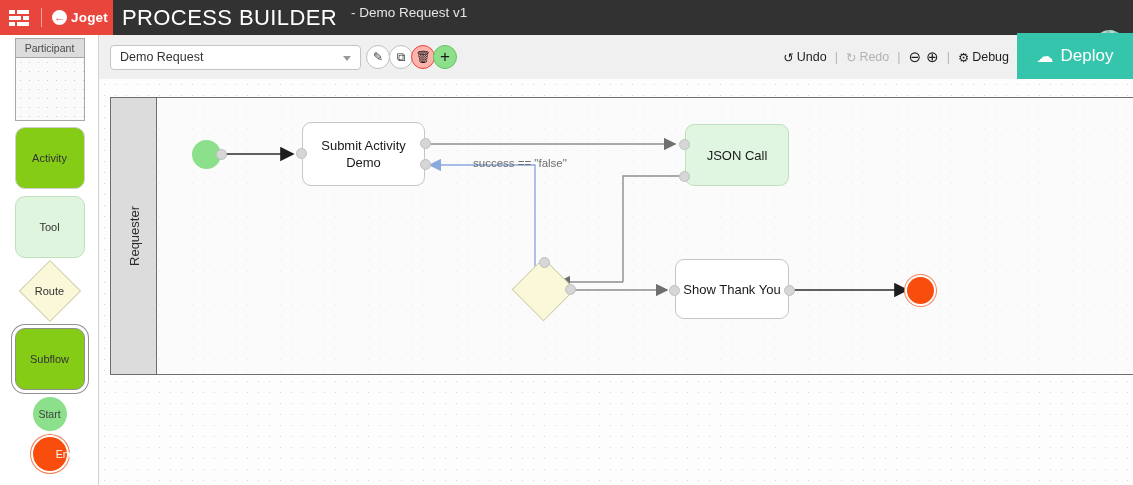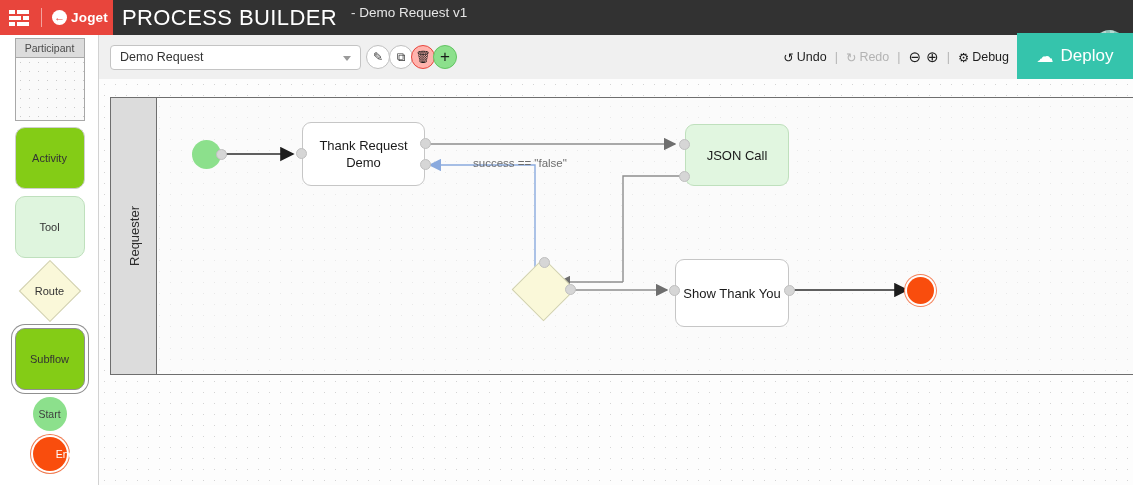--- a/index.html
+++ b/index.html
@@ -311,40 +311,40 @@
 
     <line x1="690" y1="211" x2="808" y2="211" stroke="#2b2b2b" stroke-width="1.6" marker-end="url(#ar-dark)"></line>
   </svg>
 
   <div class="node" style="left:93px; top:61px;">
     <div class="circle-node circle-start" style="width:29px;height:29px;"></div>
     <div class="port" style="left:24px; top:9px;"></div>
   </div>
 
   <div class="node" style="left:203px; top:43px;">
-    <div class="node-box" style="width:123px;height:64px;padding:0 8px;">Thank Request Demo</div>
+    <div class="node-box" style="width:123px;height:64px;padding:0 8px;">Submit Activity Demo</div>
     <div class="port" style="left:118px; top:16px;"></div>
     <div class="port" style="left:118px; top:37px;"></div>
     <div class="port" style="left:-6px; top:26px;"></div>
   </div>
 
   <div class="node" style="left:586px; top:45px;">
     <div class="node-box green" style="width:104px;height:62px;">JSON Call</div>
     <div class="port" style="left:-6px; top:15px;"></div>
     <div class="port" style="left:-6px; top:47px;"></div>
   </div>
 
   <div class="node" style="left:414px; top:180px; width:62px; height:62px;">
     <div class="diamond-node" style="position:absolute; left:8px; top:8px;"></div>
     <div class="port" style="position:absolute; left:26px; top:-2px;"></div>
     <div class="port" style="position:absolute; left:52px; top:25px;"></div>
   </div>
 
   <div class="node" style="left:576px; top:180px;">
-    <div class="node-box" style="width:114px;height:68px;">Show Thank You</div>
+    <div class="node-box" style="width:114px;height:60px;">Show Thank You</div>
     <div class="port" style="left:-6px; top:26px;"></div>
     <div class="port" style="left:109px; top:26px;"></div>
   </div>
 
   <div class="node" style="left:808px; top:198px;">
     <div class="circle-node circle-end" style="width:27px;height:27px;"></div>
   </div>
 
   <div class="edge-label" style="left:374px; top:78px;">success == "false"</div>
 </div>

